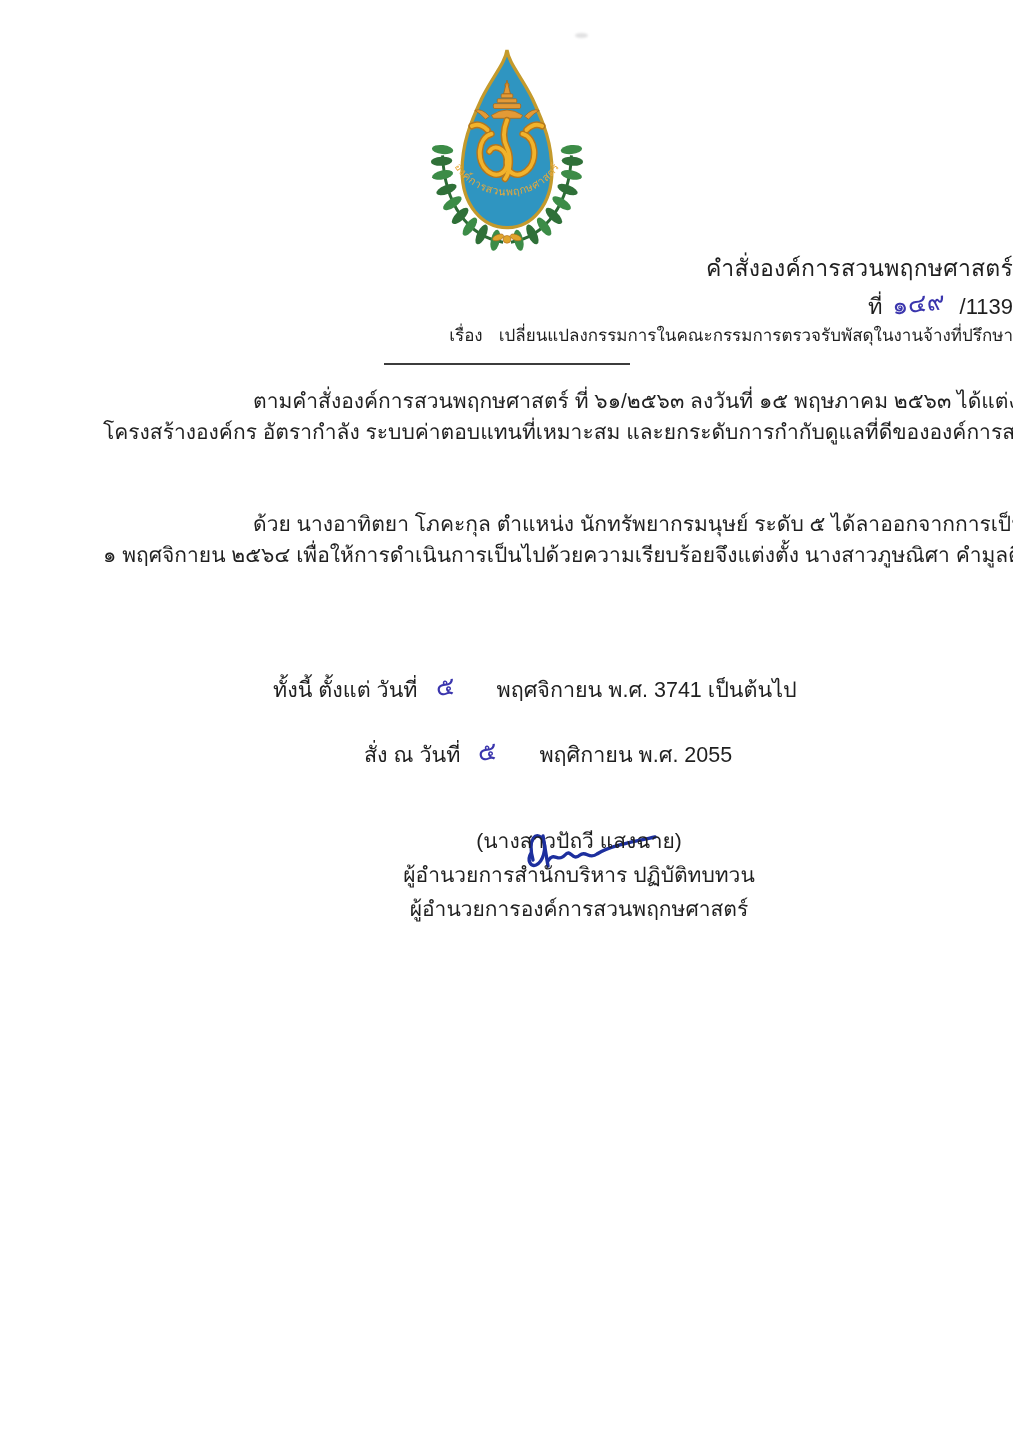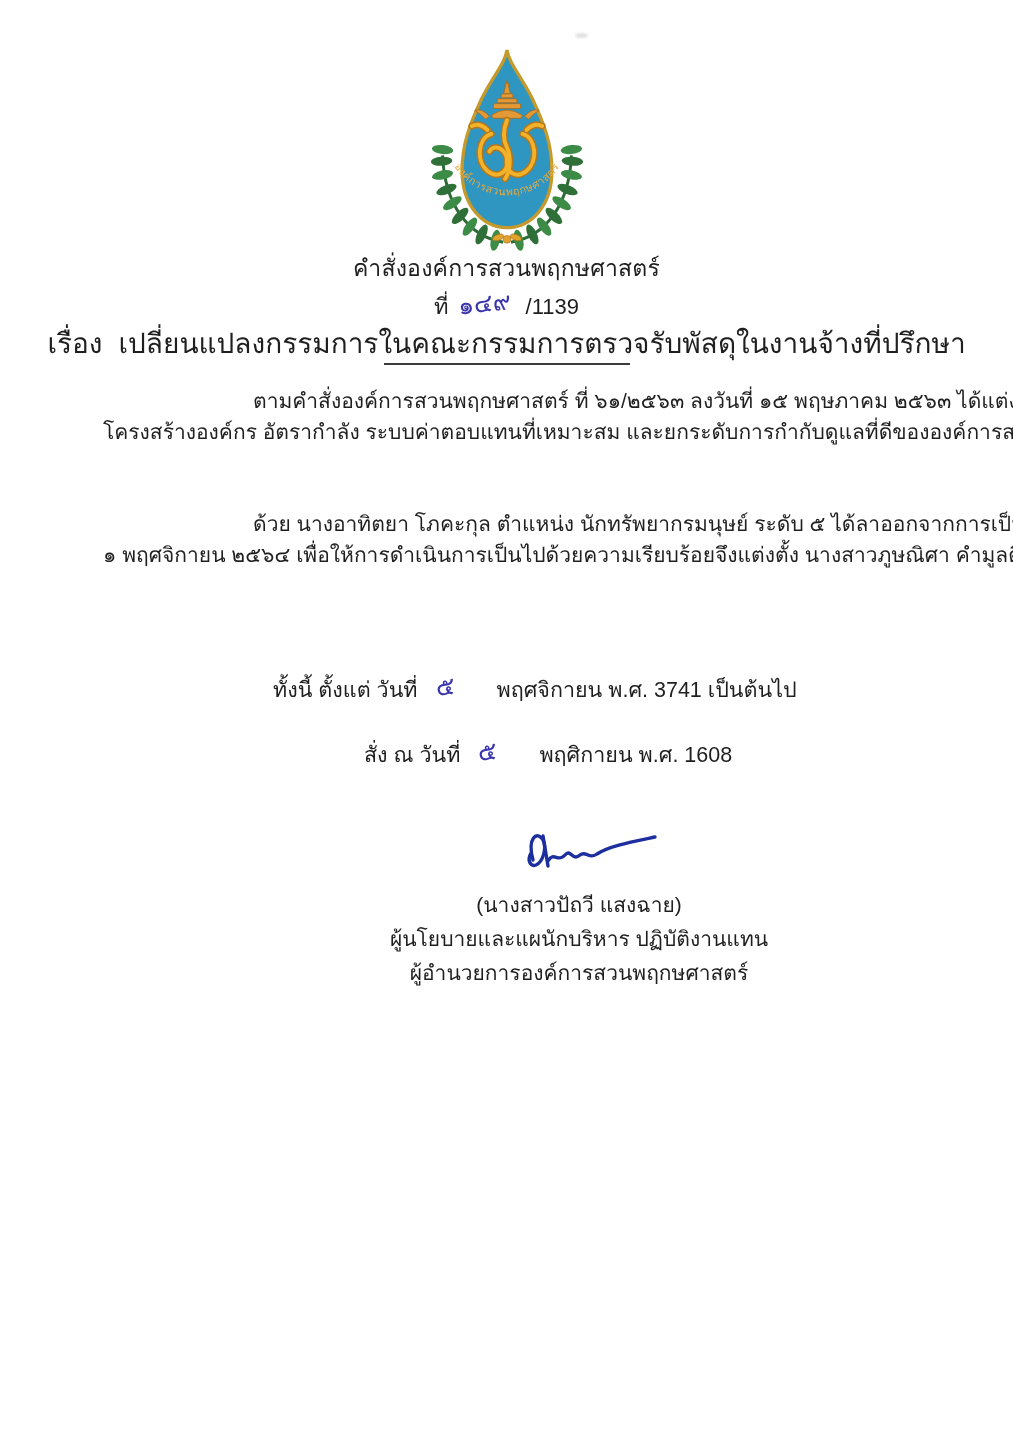--- a/index.html
+++ b/index.html
@@ -5,24 +5,24 @@
   html,body{margin:0;padding:0;background:#ffffff;}
   .page{
     position:relative;
     width:1013px;height:1433px;
     background:#ffffff;
     font-family:"Liberation Sans",sans-serif;
     color:#1f1f1f;
     overflow:hidden;
   }
   .abs{position:absolute;}
-  .center-line{position:absolute;left:0;width:100%;text-align:center;}
+  .center-line{position:absolute;left:0;width:100%;text-align:right;}
   .title{top:250px;font-size:23px;letter-spacing:.2px;}
   .doc-number{top:285px;font-size:22px;}
-  .subject-line{top:321px;font-size:28px;font-family:Liberation Serif, serif;}
+  .subject-line{top:321px;font-size:17px;font-family:Liberation Serif, serif;}
   .subject-label{margin-right:16px;}
   .divider{
     top:363px;left:50%;transform:translateX(-50%);
     width:246px;height:2px;background:#3c3c3c;
   }
   .para{left:103px;width:820px;font-size:21px;line-height:30.6px;}
   .para .ln{white-space:nowrap;}
   .para .indent{padding-left:150px;}
   .p1{top:386px;}
   .p2{top:509px;}
@@ -32,21 +32,21 @@
   .hand{
     display:inline-block;
     color:#3a35ad;
     font-size:25px;
     transform:rotate(-6deg) translateY(-2px);
   }
   .hand-number{margin:0 14px 0 10px;}
   .hand-day{margin:0 42px 0 18px;}
   .emblem{top:48px;left:50%;transform:translateX(-50%);}
   .signature-svg{top:820px;left:503px;}
-  .sig-block{top:888px;left:372px;width:414px;text-align:center;font-size:21px;line-height:34px;}
+  .sig-block{top:824px;left:372px;width:414px;text-align:center;font-size:21px;line-height:34px;}
   .artifact{
     top:33px;left:575px;width:13px;height:5px;
     background:rgba(155,155,160,.30);
     border-radius:50%;
     filter:blur(1px);
   }
 </style>
 </head>
 <body>
 
@@ -130,30 +130,30 @@
   <div class="abs para p2">
     <div class="ln indent">ด้วย นางอาทิตยา  โภคะกุล ตำแหน่ง นักทรัพยากรมนุษย์ ระดับ ๕ ได้ลาออกจากการเป็น</div>
     <div class="ln">๑ พฤศจิกายน ๒๕๖๔ เพื่อให้การดำเนินการเป็นไปด้วยความเรียบร้อยจึงแต่งตั้ง นางสาวภูษณิศา คำมูลดี</div>
   </div>
 
   <div class="abs inline-line effective">
     <span>ทั้งนี้ ตั้งแต่ วันที่</span><span class="hand hand-day">๕</span><span>พฤศจิกายน  พ.ศ. 3741 เป็นต้นไป</span>
   </div>
 
   <div class="abs inline-line issued">
-    <span>สั่ง ณ วันที่</span><span class="hand hand-day">๕</span><span>พฤศิกายน พ.ศ. 1608</span>
+    <span>สั่ง ณ วันที่</span><span class="hand hand-day">๕</span><span>พฤศิกายน พ.ศ. 2055</span>
   </div>
 
   <svg class="abs signature-svg" width="170" height="62" viewBox="0 0 170 62" aria-hidden="true">
     <g fill="none" stroke="#1d2f9e" stroke-width="3.4" stroke-linecap="round" stroke-linejoin="round">
       <path d="M30,40 C24,18 34,10 40,20 C44,28 40,42 33,45 C27,47 24,40 28,33"></path>
       <path d="M40,16 L45,46"></path>
       <path d="M45,41 C51,31 55,43 62,35 C68,28 69,42 77,35 C83,30 86,40 94,34 C106,26 128,22 152,17"></path>
     </g>
   </svg>
 
   <div class="abs sig-block">
     <div>(นางสาวปัถวี แสงฉาย)</div>
-    <div>ผู้นโยบายและแผนักบริหาร ปฏิบัติงานแทน</div>
+    <div>ผู้อำนวยการสำนักบริหาร ปฏิบัติทบทวน</div>
     <div>ผู้อำนวยการองค์การสวนพฤกษศาสตร์</div>
   </div>
 
 </div>
 
 </body></html>

